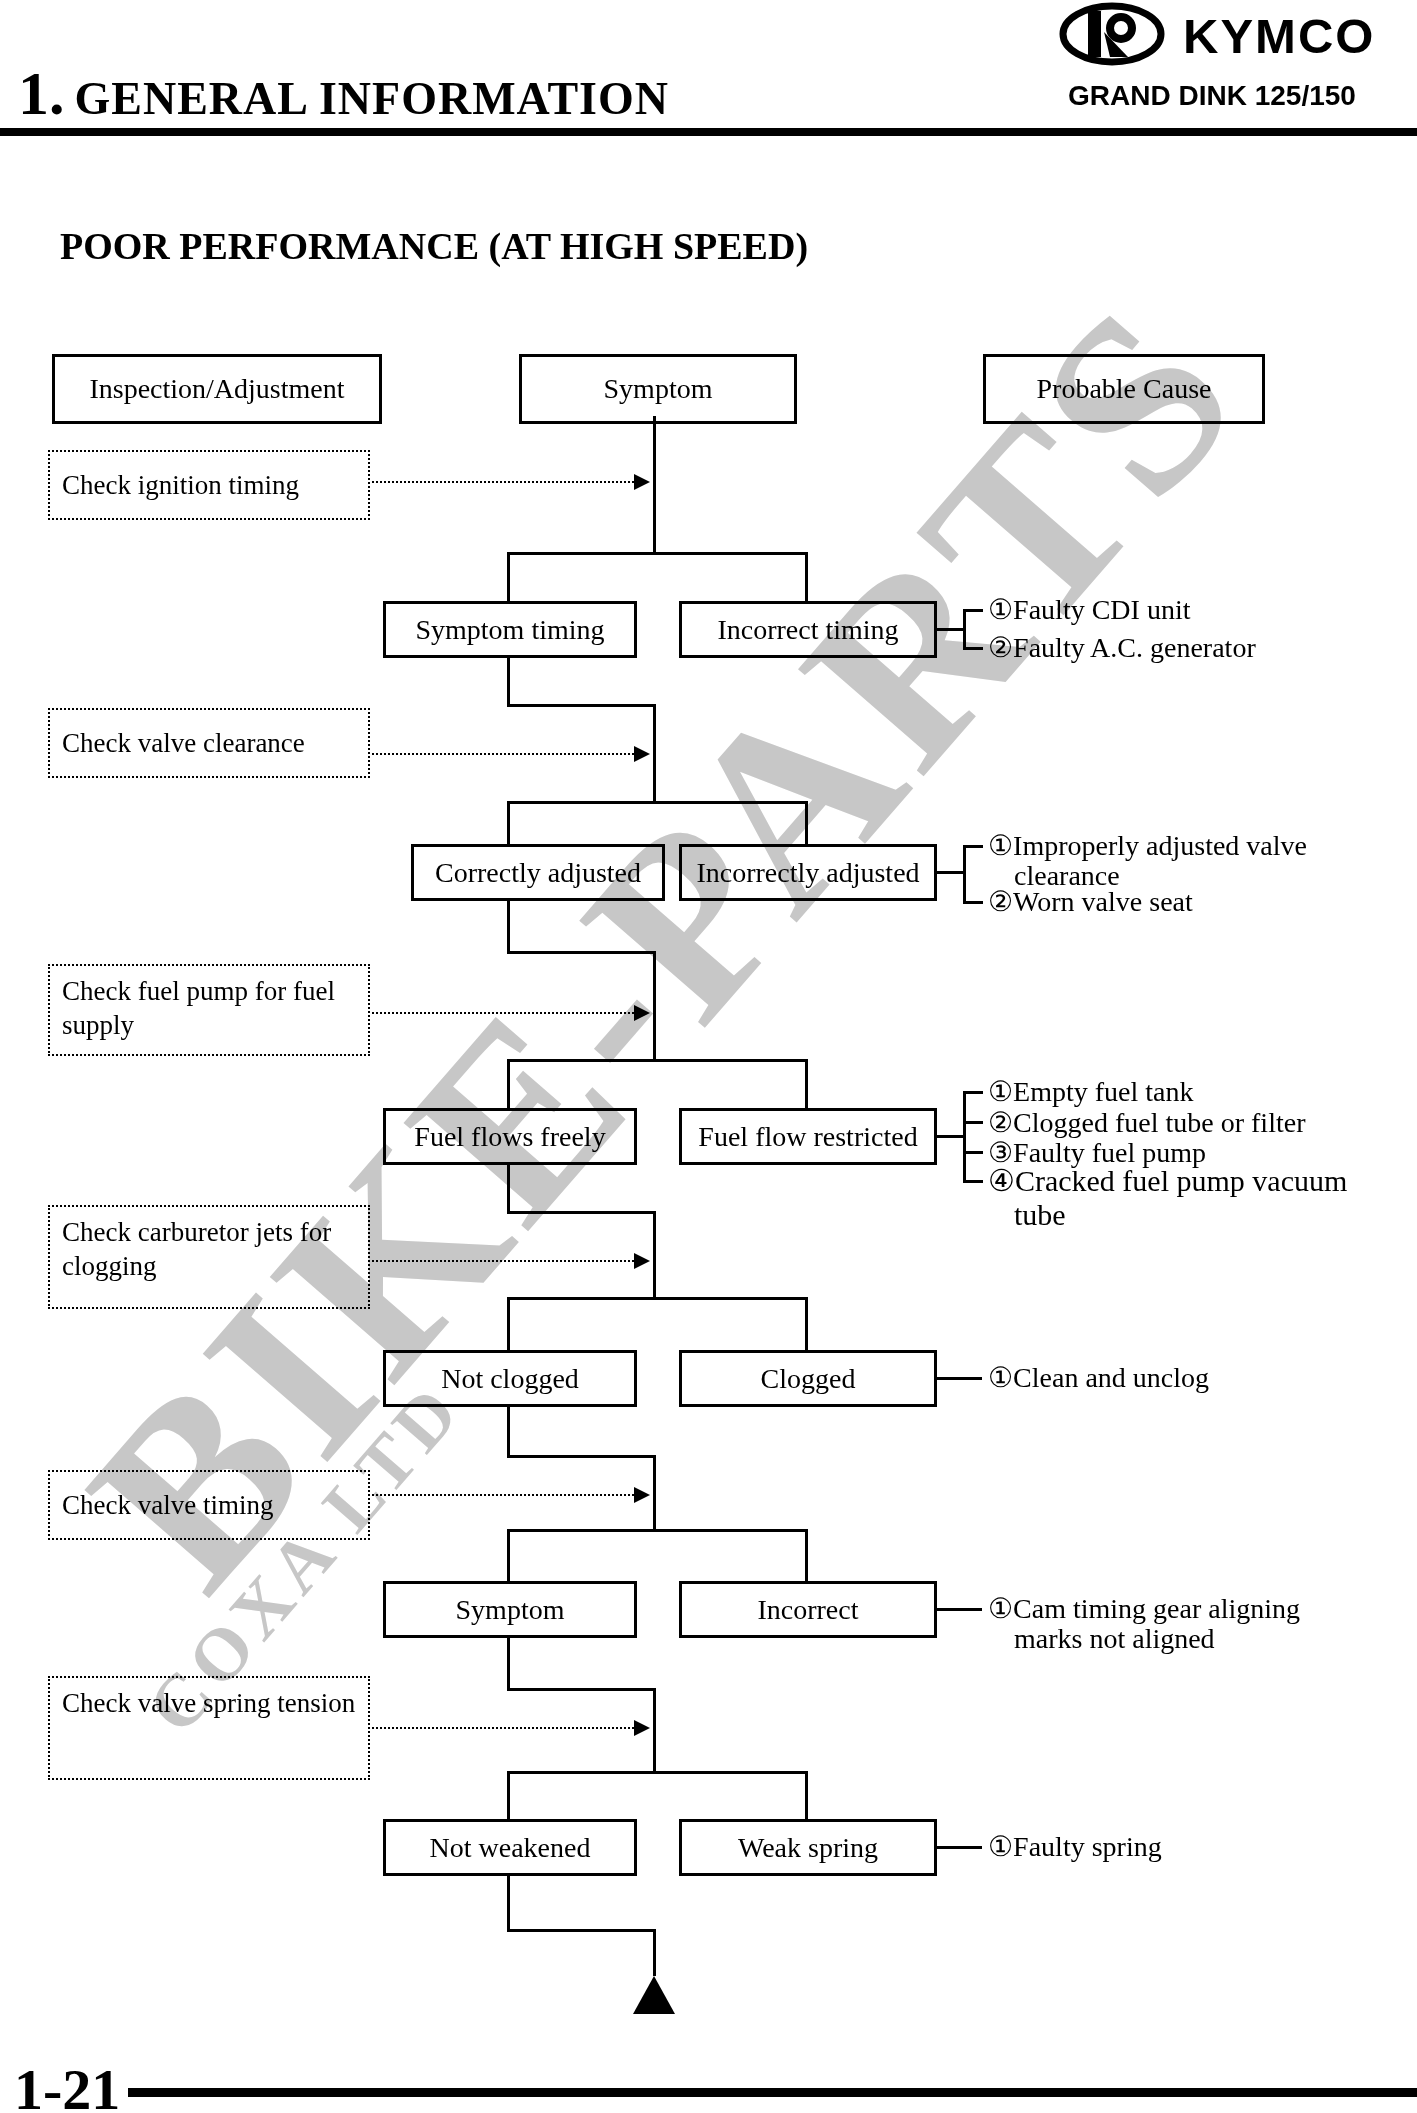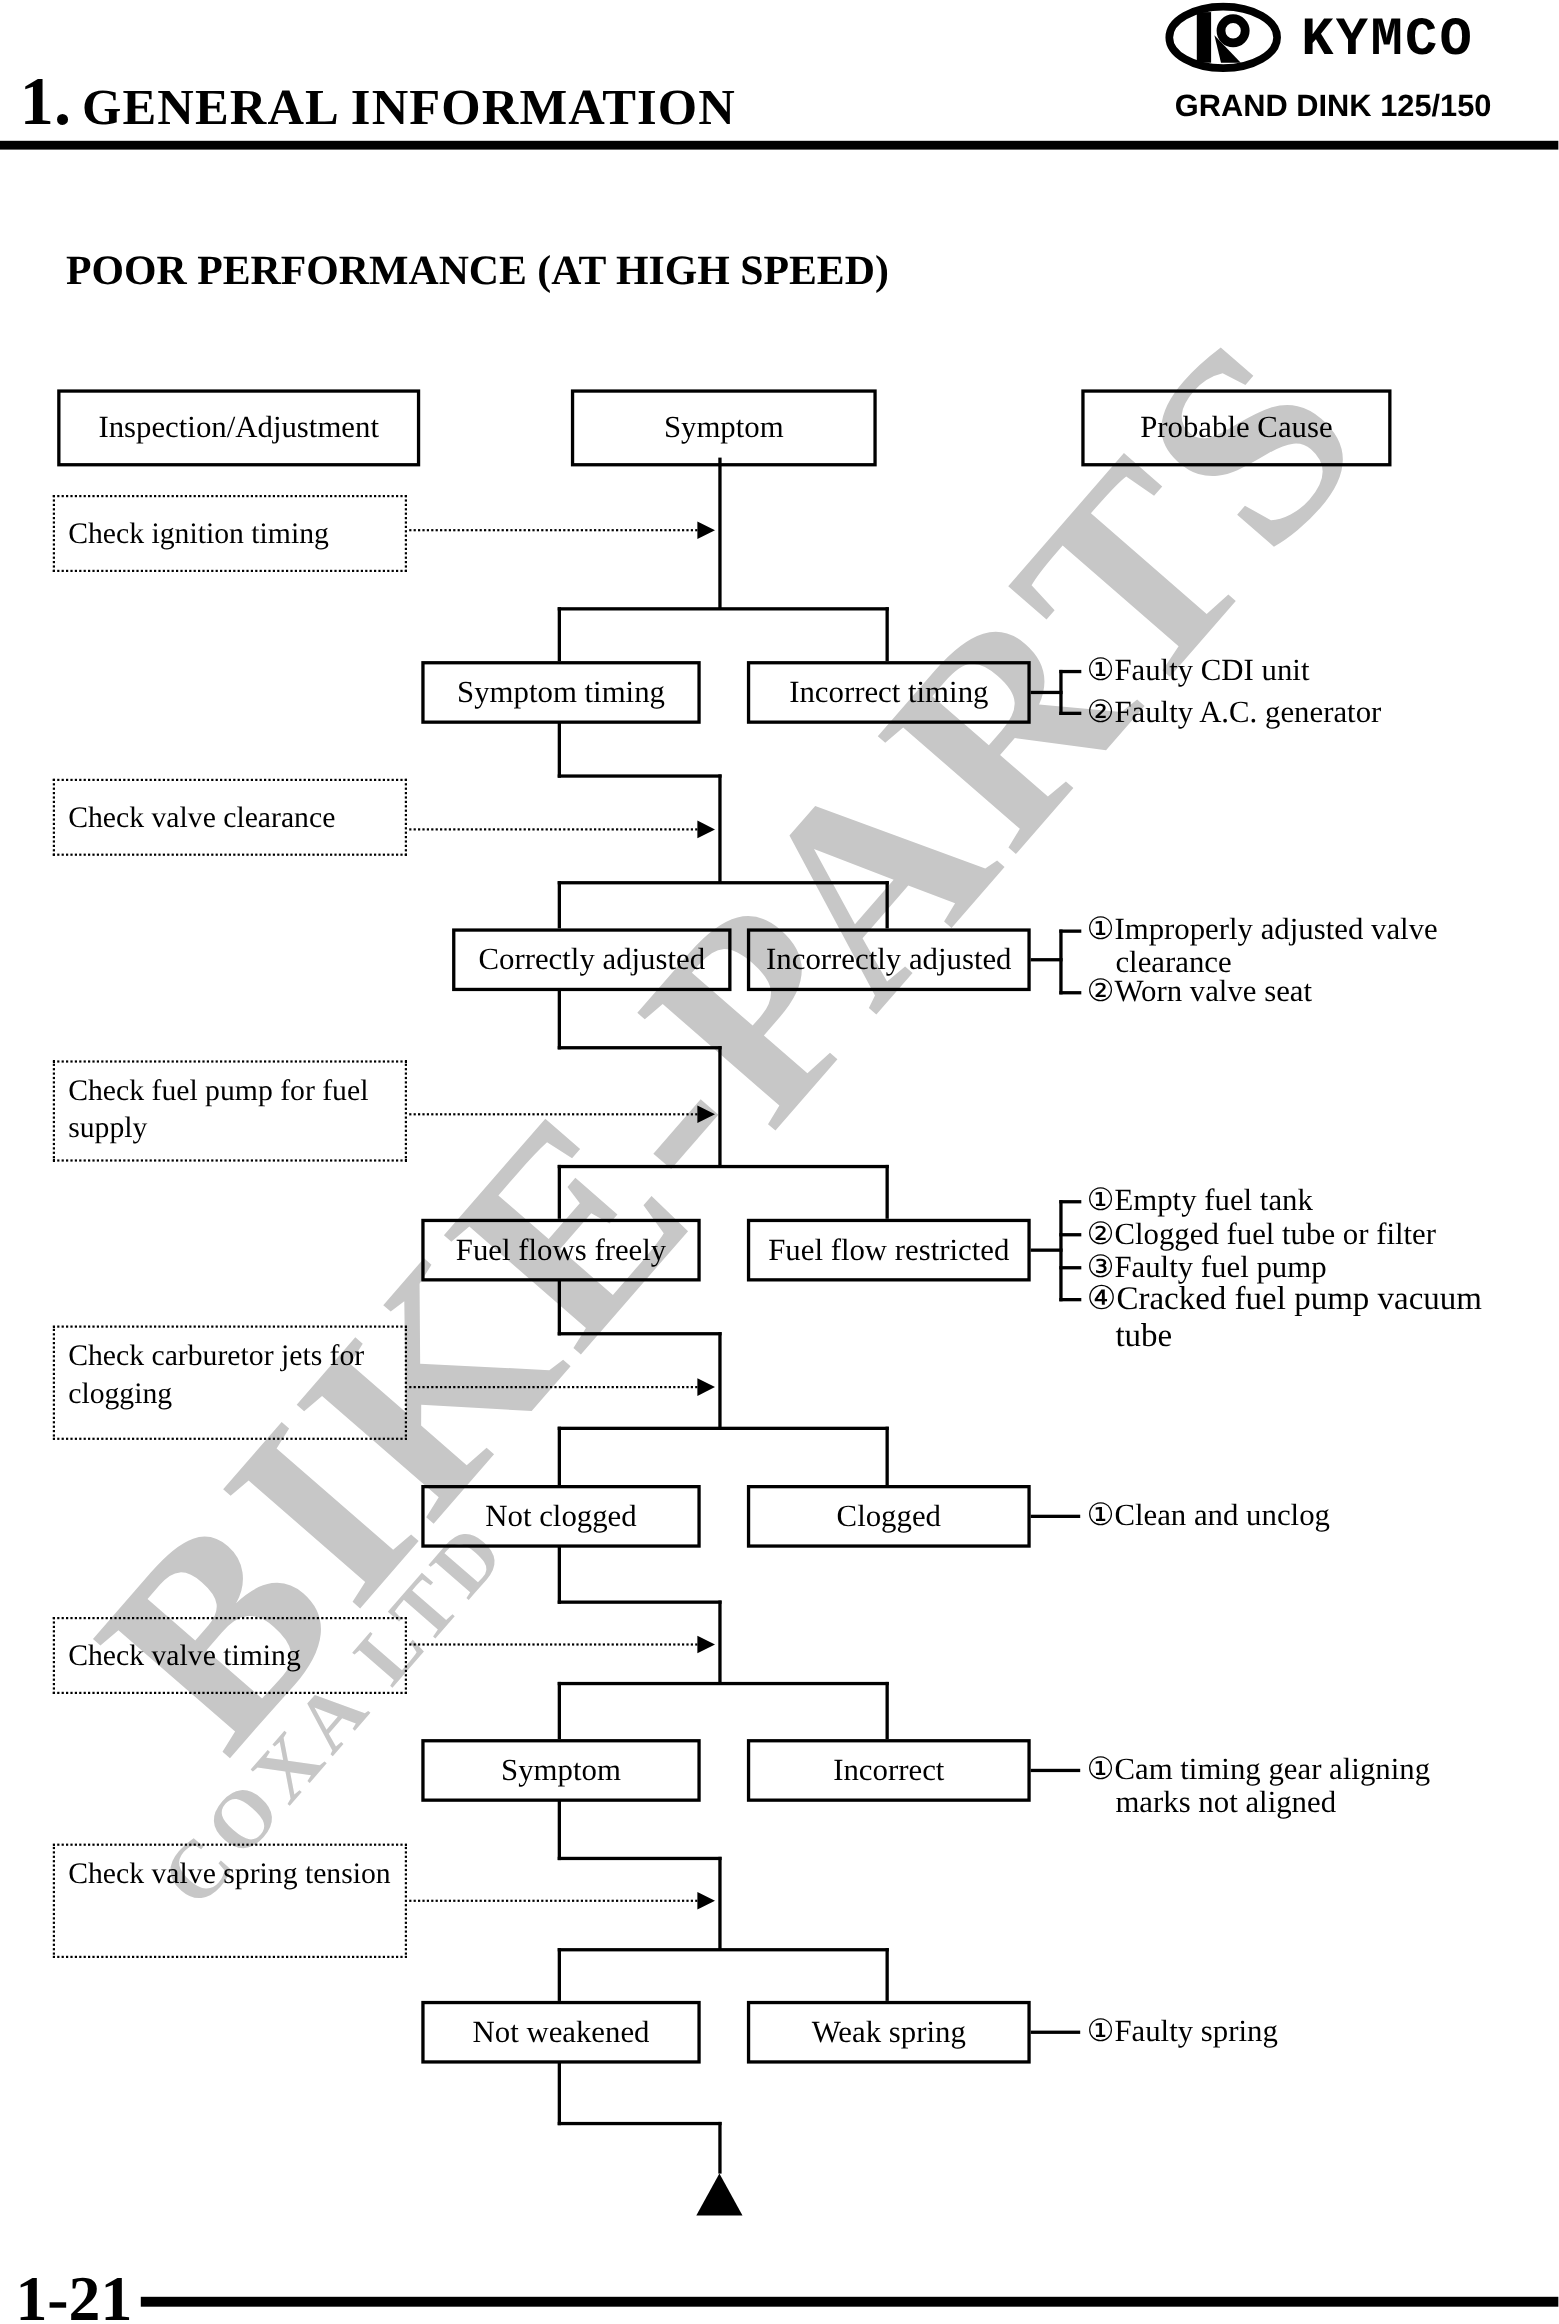--- a/index.html
+++ b/index.html
@@ -9,21 +9,21 @@
   
   .wm{position:absolute;z-index:0;color:#c7c7c7;font-family:"Liberation Serif",serif;
       font-weight:bold;white-space:nowrap;}
   .wm-big{font-size:252px;letter-spacing:8px;transform:translate(-50%,-50%) rotate(-49deg);}
   .wm-small{font-size:74px;letter-spacing:7px;transform:translate(-50%,-50%) rotate(-49deg);}
   
   .chapter{position:absolute;left:18px;top:58px;z-index:2;display:flex;align-items:baseline;gap:10px;}
   .chapter .num{font-size:62px;font-weight:bold;}
   .chapter .ttl{font-size:46px;font-weight:bold;letter-spacing:1px;}
   .rule-top{position:absolute;left:0;top:128px;width:1417px;height:8px;background:#000;z-index:2;}
-  .brand{position:absolute;left:1183px;top:8px;z-index:2;font-family:Liberation Mono, monospace;
+  .brand{position:absolute;left:1183px;top:8px;z-index:2;font-family:Liberation Sans, sans-serif;
          font-weight:bold;font-size:49px;letter-spacing:2px;}
   .model{position:absolute;left:1068px;top:80px;z-index:2;font-family:"Liberation Sans",sans-serif;
          font-weight:bold;font-size:28px;}
   .sec-title{position:absolute;left:60px;top:224px;z-index:2;font-size:38px;font-weight:bold;}
   
   .hbox{position:absolute;z-index:2;border:3px solid #000;display:flex;align-items:center;
         justify-content:center;font-size:28px;background:transparent;}
   .dbox{position:absolute;z-index:2;border:2px dotted #000;font-size:27px;line-height:34px;
         padding:6px 12px;box-sizing:border-box;display:flex;align-items:center;background:transparent;}
   .dbox.top{align-items:flex-start;padding-top:8px;}

